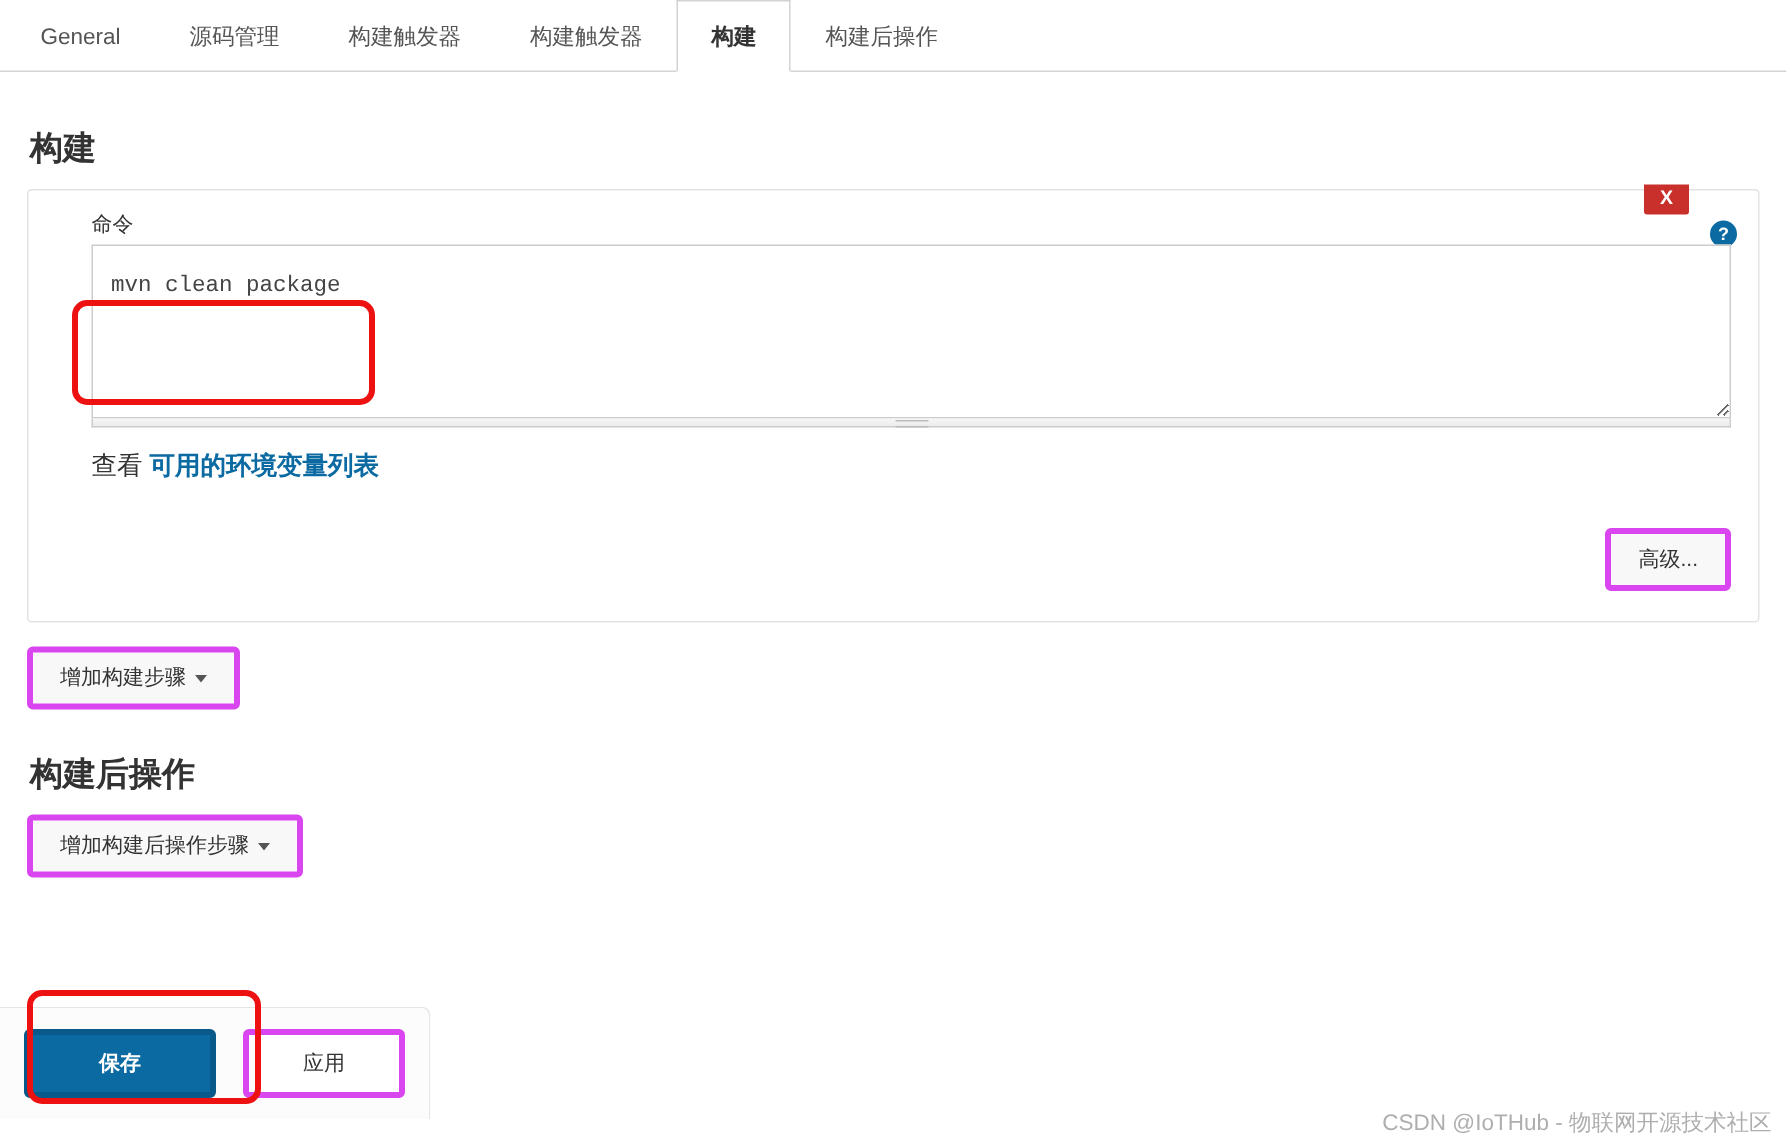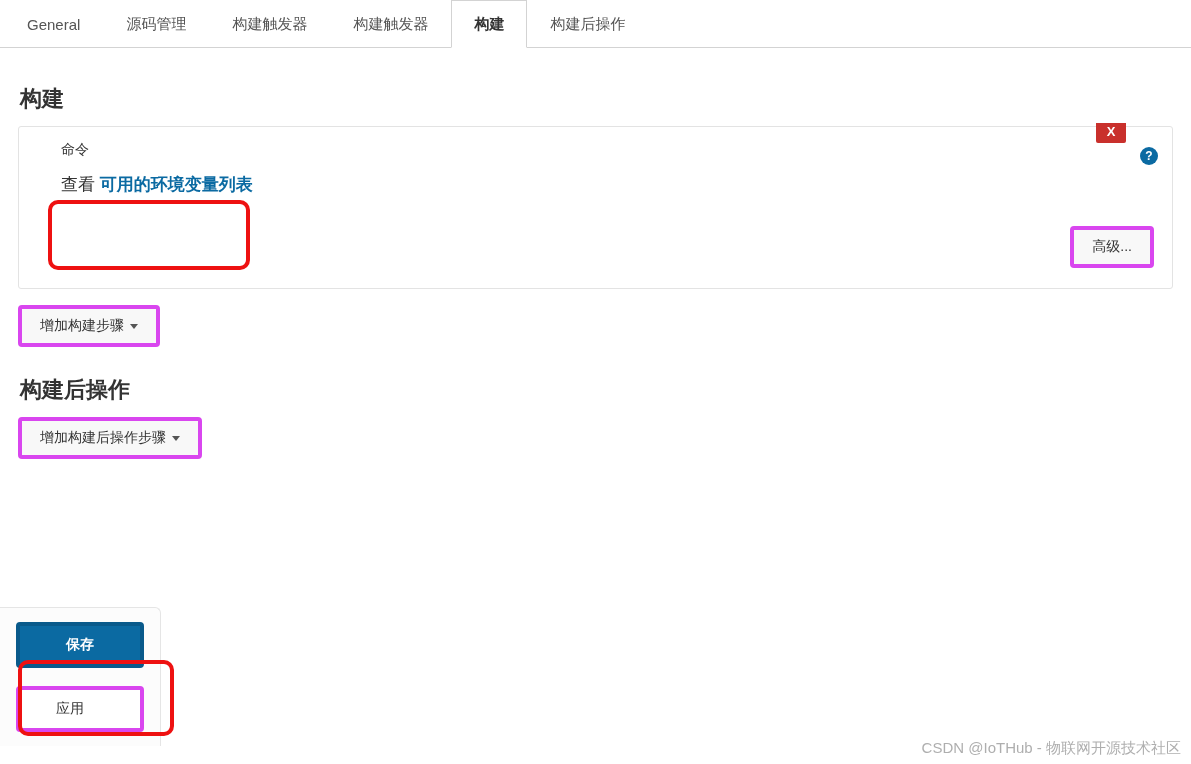--- a/index.html
+++ b/index.html
@@ -214,21 +214,20 @@
     left: 0;
     bottom: 18px;
     padding: 14px 16px;
     background: #fcfcfc;
     border: 1px solid #e5e5e5;
     border-left: none;
     border-bottom: none;
     border-radius: 0 6px 0 0;
     display: flex;
     gap: 18px;
-    flex-direction: column;
   }
 
   .watermark {
     position: absolute;
     right: 10px;
     bottom: 6px;
     color: rgba(120,120,120,0.6);
     font-size: 15px;
     pointer-events: none;
     margin-left: 42px;
@@ -250,20 +249,24 @@
 
   <div class="section-title">构建</div>
 
   <div class="build-step-wrapper">
     <div class="delete-btn">X</div>
     <div class="help-icon">?</div>
 
 
     <div class="inner-pad">
       <div class="field-label">命令</div>
+      <div class="cmd-area-wrap">
+        <textarea class="cmd-textarea" style="">mvn clean package</textarea>
+        <div class="cmd-bottom-bar"></div>
+      </div>
 
       <div class="hint-line">
         <span>查看 </span><span class="hint-link">可用的环境变量列表</span>
       </div>
 
       <div class="advanced-btn-row">
         <button class="btn">
           <span>高级...</span>
         </button>
       </div>

